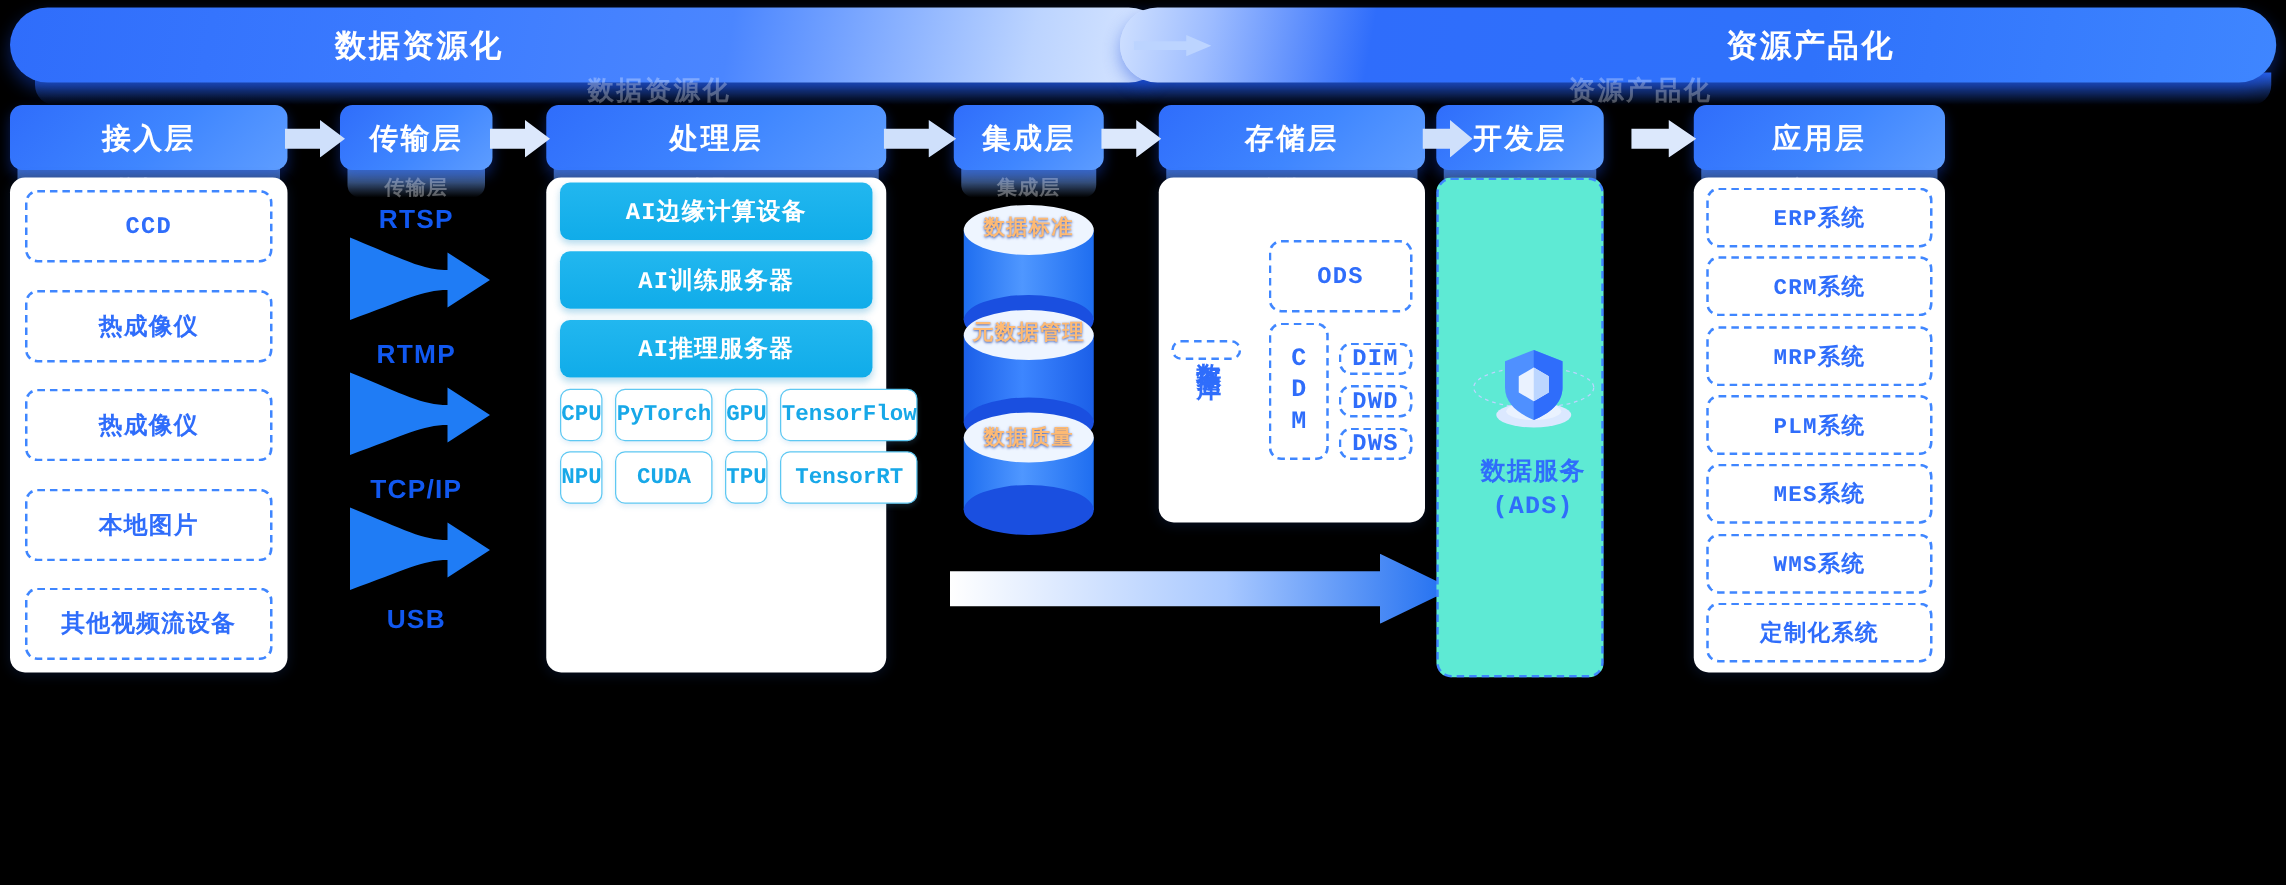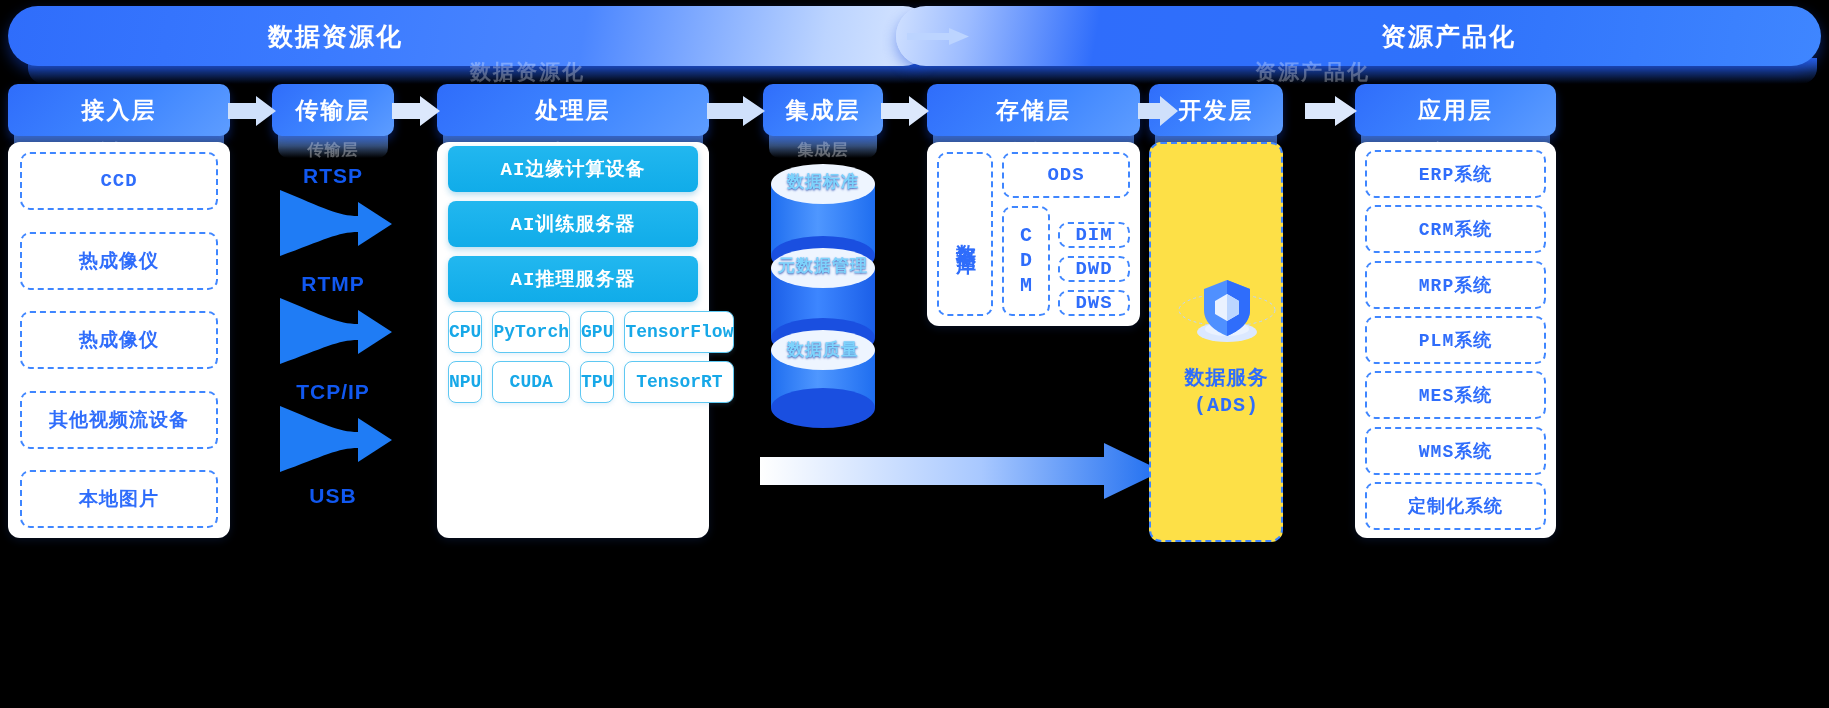--- a/index.html
+++ b/index.html
@@ -87,35 +87,35 @@
     height:40px;border:1.6px solid #5ec8f2;border-radius:8px;background:#fff;
     display:flex;align-items:center;justify-content:center;
     color:#17a8e8;font-size:18px;font-weight:bold;
     box-shadow:0 2px 4px rgba(90,160,220,.16);
   }
 
   #col-integration{left:763px;width:120px;}
   #col-integration .col-body{height:0;background:transparent;box-shadow:none;}
 
   #col-storage{left:927px;width:213px;}
-  #col-storage .col-body{height:184px;padding:10px;box-sizing:border-box;display:flex;gap:9px;}
+  #col-storage .col-body{height:276px;padding:10px;box-sizing:border-box;display:flex;gap:22px;align-items:center;}
   .vert-chip{
     writing-mode:vertical-rl;text-orientation:upright;
     border:2px dashed #3f86ff;border-radius:10px;background:#fff;
     display:flex;align-items:center;justify-content:center;
     color:#2f6dfb;font-size:20px;font-weight:bold;letter-spacing:3px;
   }
   .stor-right{flex:1;display:flex;flex-direction:column;gap:8px;}
   .stor-sub{flex:1;display:flex;gap:8px;}
   .stor-col{flex:1;display:flex;flex-direction:column;gap:8px;margin-top:16px;}
 
   #col-dev{left:1149px;width:134px;}
   #col-dev .col-body{height:396px;background:transparent;box-shadow:none;}
   .dev-panel{
-    height:100%;border:2px dashed #3f86ff;border-radius:12px;background:#fde047;
+    height:100%;border:2px dashed #3f86ff;border-radius:12px;background:#5eead4;
     display:flex;flex-direction:column;align-items:center;justify-content:center;gap:10px;padding-left:21px;
   }
   .dev-label{color:#2f6dfb;font-size:20px;font-weight:bold;text-align:center;line-height:1.25;letter-spacing:1px;}
 
   #col-app{left:1355px;width:201px;}
   #col-app .col-body{height:396px;padding:8px 10px;box-sizing:border-box;
     display:flex;flex-direction:column;justify-content:space-between;}
   #col-app .chip{height:44px;font-size:18px;}
 
   
@@ -123,21 +123,21 @@
 
   
   .trans-item{position:absolute;left:0;width:122px;text-align:center;}
   .trans-label{color:#1158f0;font-size:21px;font-weight:bold;letter-spacing:1px;}
   .trans-arrow{margin-top:-2px;}
 
   
   .cyl-wrap{position:absolute;left:763px;top:148px;width:120px;height:280px;}
   .cyl-text{
     position:absolute;left:0;width:120px;text-align:center;z-index:9;
-    color:#7dd3fc;font-size:17px;font-weight:bold;letter-spacing:1px;
+    color:#fdba74;font-size:17px;font-weight:bold;letter-spacing:1px;
     text-shadow:0 1px 2px rgba(10,50,160,.8);
   }
 
   
   .flow-arrow{position:absolute;left:760px;top:443px;width:402px;height:56px;}
 </style>
 </head>
 <body>
 
 <div class="stage">
@@ -183,22 +183,22 @@
   <div class="col" id="col-access">
     <div class="col-head-ghost"></div>
     <div class="col-head">
       <span>接入层</span>
     </div>
     <div class="ghost-sub">接入层</div>
     <div class="col-body">
       <div class="chip">CCD</div>
       <div class="chip">热成像仪</div>
       <div class="chip">热成像仪</div>
+      <div class="chip">本地图片</div>
       <div class="chip">其他视频流设备</div>
-      <div class="chip">本地图片</div>
     </div>
   </div>
 
   <div class="col" id="col-transmission">
     <div class="col-head-ghost"></div>
     <div class="col-head">
       <span>传输层</span>
     </div>
     <div class="ghost-sub">传输层</div>
     <div class="col-body"></div>

